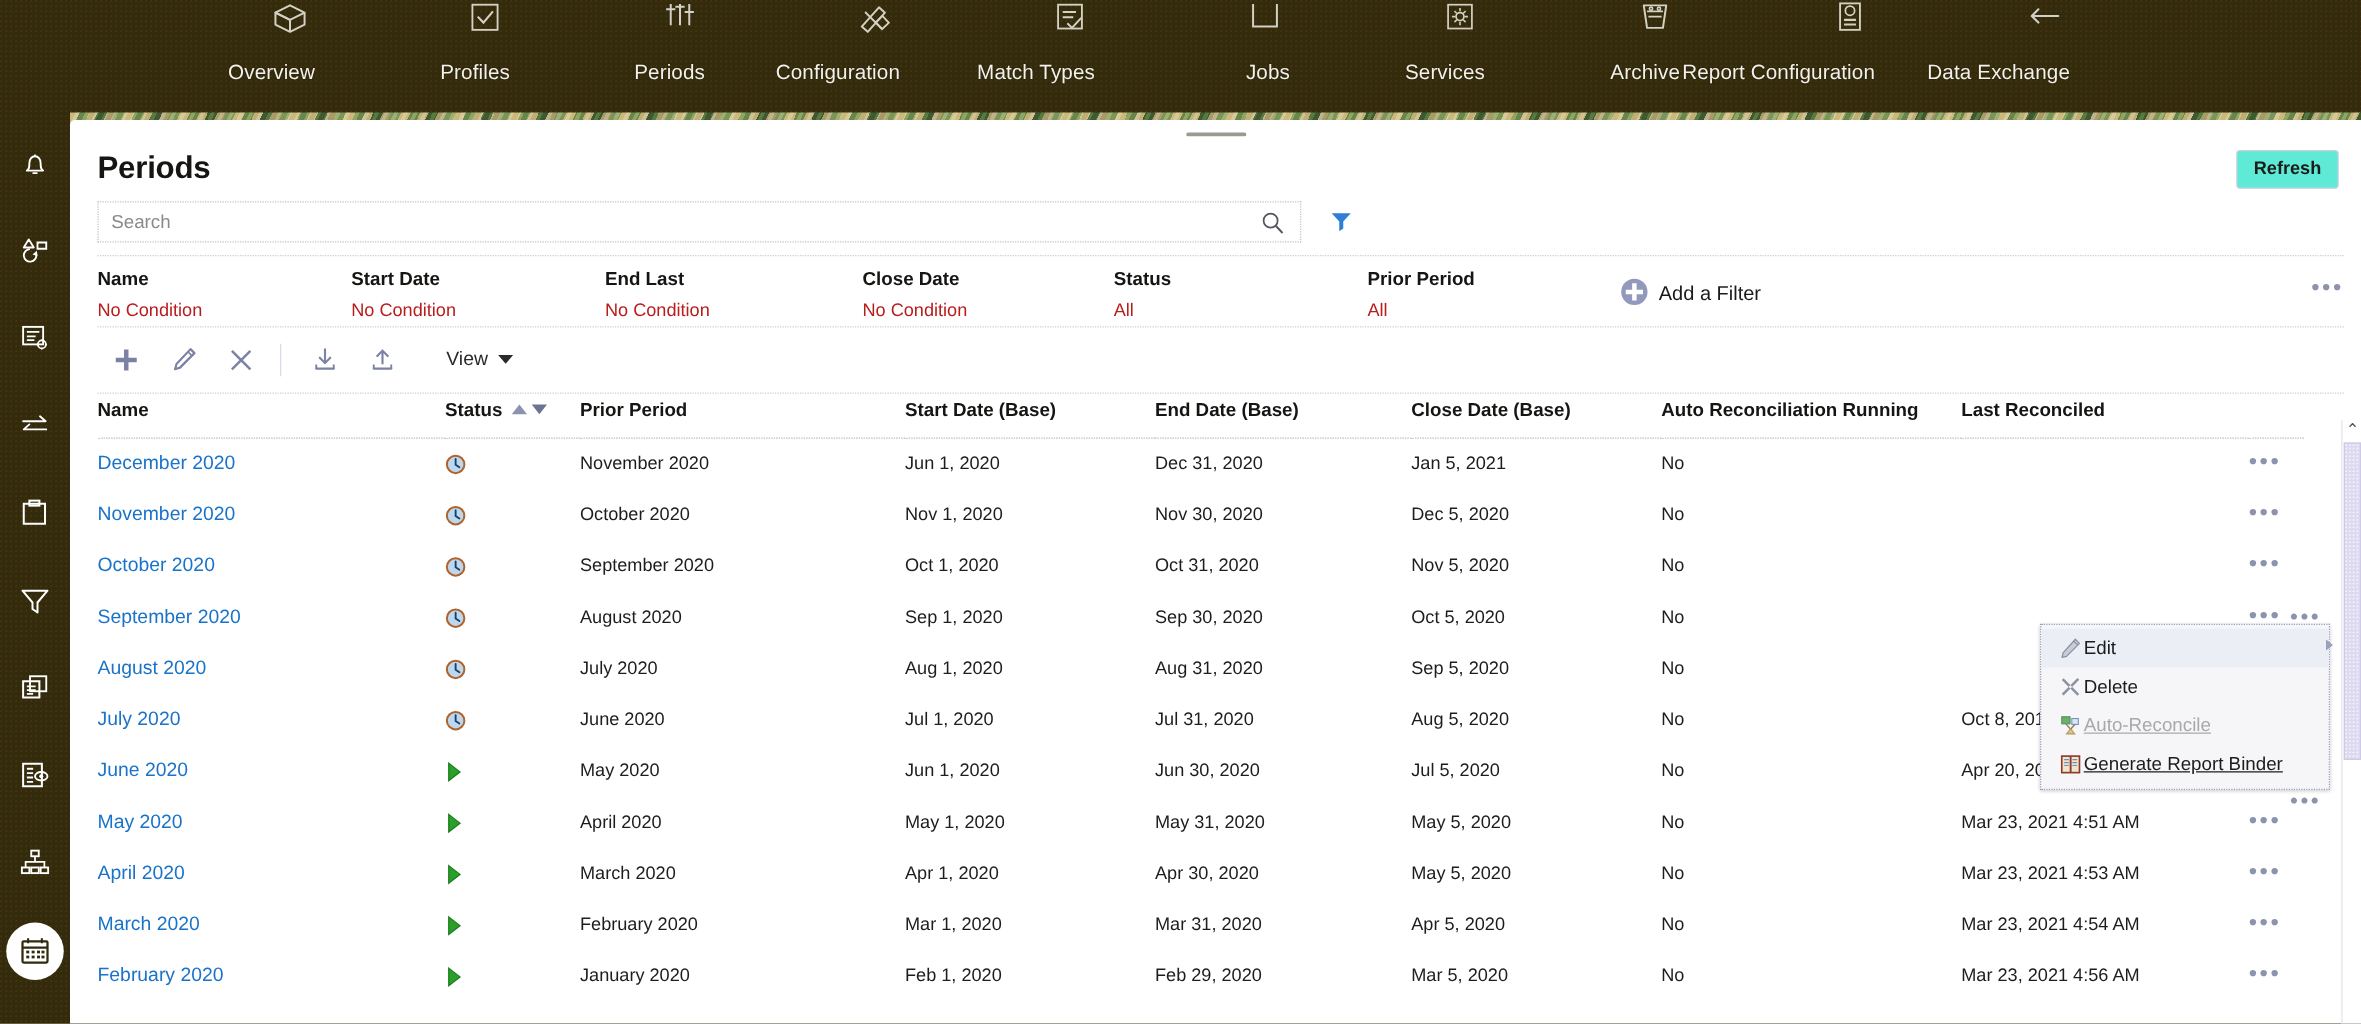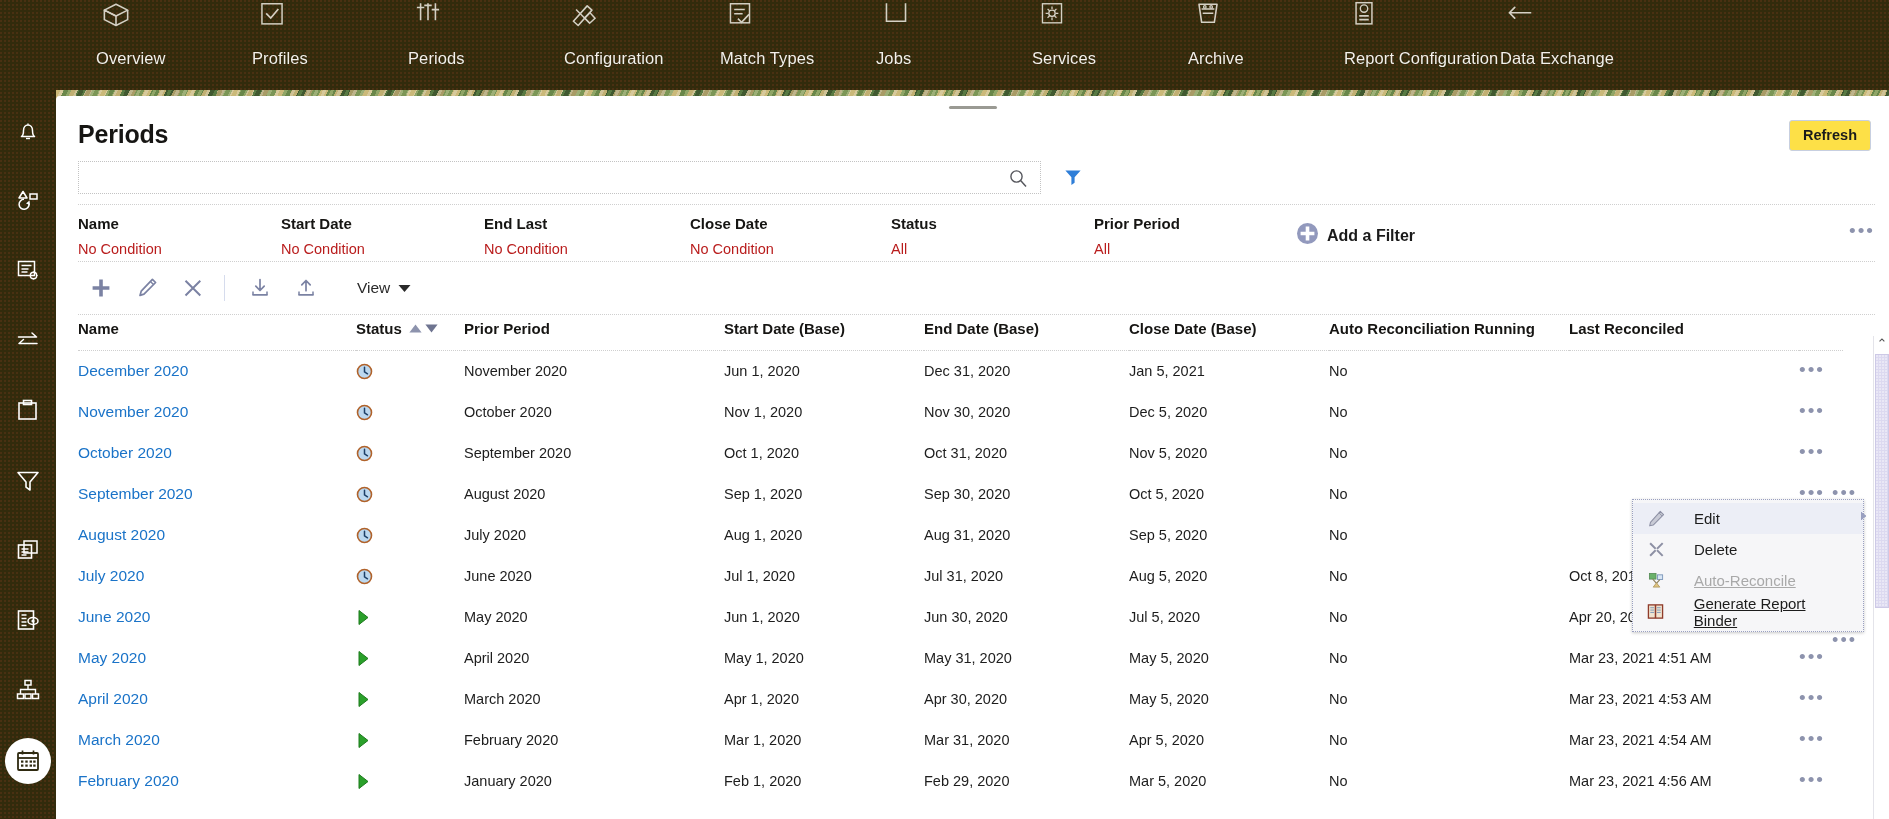--- a/index.html
+++ b/index.html
@@ -27,21 +27,21 @@
   }
 
   
   #topnav {
     position: absolute; top: 0; left: 56px; right: 0; height: 90px;
     display: flex; align-items: flex-start;
     padding-left: 40px;
   }
   .nav-item {
     width: 156px;
-    display: flex; flex-direction: column; align-items: flex-start;
+    display: flex; flex-direction: column; align-items: flex-end;
     padding-top: 0px;
     cursor: pointer;
   }
   .nav-ico {
     height: 34px; width: 40px;
     display: flex; align-items: flex-start; justify-content: center;
     margin-bottom: 14px;
     overflow: hidden;
   }
   .nav-ico svg { display:block; }
@@ -100,21 +100,21 @@
   .page-title {
     position: absolute; top: 24px; left: 22px;
     font-size: 25px; font-weight: bold; color: #161513;
     letter-spacing: -.2px;
   }
   .refresh-btn {
     position: absolute; top: 24px; right: 18px;
     padding: 6px 13px 7px;
     font-size: 14.5px; font-weight: bold; color: #1b1b1b;
     border: 1px solid #c7cfe0;
-    background: #fde047;
+    background: #5eead4;
     border-radius: 3px;
     cursor: pointer;
     text-align: right;
   }
 
   
   .search-row {
     position: absolute; top: 65px; left: 22px; width: 1018px; height: 33px;
   }
   .search-box {
@@ -139,21 +139,21 @@
     border-top: 1px dotted #cfcfcf;
     border-bottom: 1px dotted #cfcfcf;
   }
   .fcol { position: absolute; top: 10px; }
   .fcol .fname { font-size: 15px; font-weight: bold; color: #161513; }
   .fcol .fval  { font-size: 14.5px; color: #b91c1c; margin-top: 9px; }
   .add-filter {
     position: absolute; left: 1218px; top: 17px;
     display: flex; align-items: center; gap: 8px; cursor: pointer;
   }
-  .add-filter .lbl { font-size: 16px; font-weight: bold; color: #1a1a1a; }
+  .add-filter .lbl { font-size: 16px; font-weight: normal; color: #1a1a1a; }
   .bar-more {
     position:absolute; right: 0px; top: 22px;
     letter-spacing: 2px; color: #8d93ad; font-size: 19px; cursor: pointer;
     line-height: 8px;
   }
 
   
   .toolbar {
     position: absolute; top: 166px; left: 22px; right: 14px; height: 53px;
     border-bottom: 1px dotted #cfcfcf;
@@ -230,21 +230,21 @@
   }
   .ctx-menu .dots-top {
     position:absolute; right: 6px; top: -11px;
     color:#8d93ad; letter-spacing:2px; font-size:18px; line-height:8px;
   }
   .ctx-menu .dots-bottom {
     position:absolute; right: 6px; bottom: -13px;
     color:#8d93ad; letter-spacing:2px; font-size:18px; line-height:8px;
   }
   .ctx-item {
-    display:flex; align-items:center; gap: 29px;
+    display:flex; align-items:center; gap: 2px;
     height: 31px; padding: 0 12px 0 14px;
     font-size: 15px; color: #1c1c1c; cursor: pointer;
   }
   .ctx-item.first { background: #eceef6; }
   .ctx-item.disabled { color: #a9a9a9; cursor: default; }
   .ctx-item .ico { width: 18px; display:flex; justify-content:center; }
   .ctx-item .ul { text-decoration: underline; }
   .ctx-arrow {
     position:absolute; right: -3px; width: 0; height: 0;
     border-top: 4px solid transparent; border-bottom: 4px solid transparent;
@@ -461,20 +461,21 @@
   <div id="banner"></div>
 
   <div id="panel">
     <div class="drag-handle"></div>
 
     <div class="page-title">Periods</div>
     <div class="refresh-btn">Refresh</div>
 
     <div class="search-row">
       <div class="search-box">
+        <input class="search-input" type="text" placeholder="Search" style="">
         <span class="search-icon">
           <svg width="20" height="20" viewBox="0 0 20 20">
             <circle cx="8.5" cy="8.5" r="5.6" fill="none" stroke="#55565c" stroke-width="1.4"></circle>
             <line x1="12.6" y1="12.6" x2="18" y2="18.4" stroke="#55565c" stroke-width="1.5"></line>
           </svg>
         </span>
       </div>
       <span class="filter-icon">
         <svg width="20" height="20" viewBox="0 0 20 20">
           <path d="M2.4 3.6 h15.2 l-6 6.6 v5.6 l-3.2 2.1 v-7.7 z" fill="#2e7ed8"></path>

